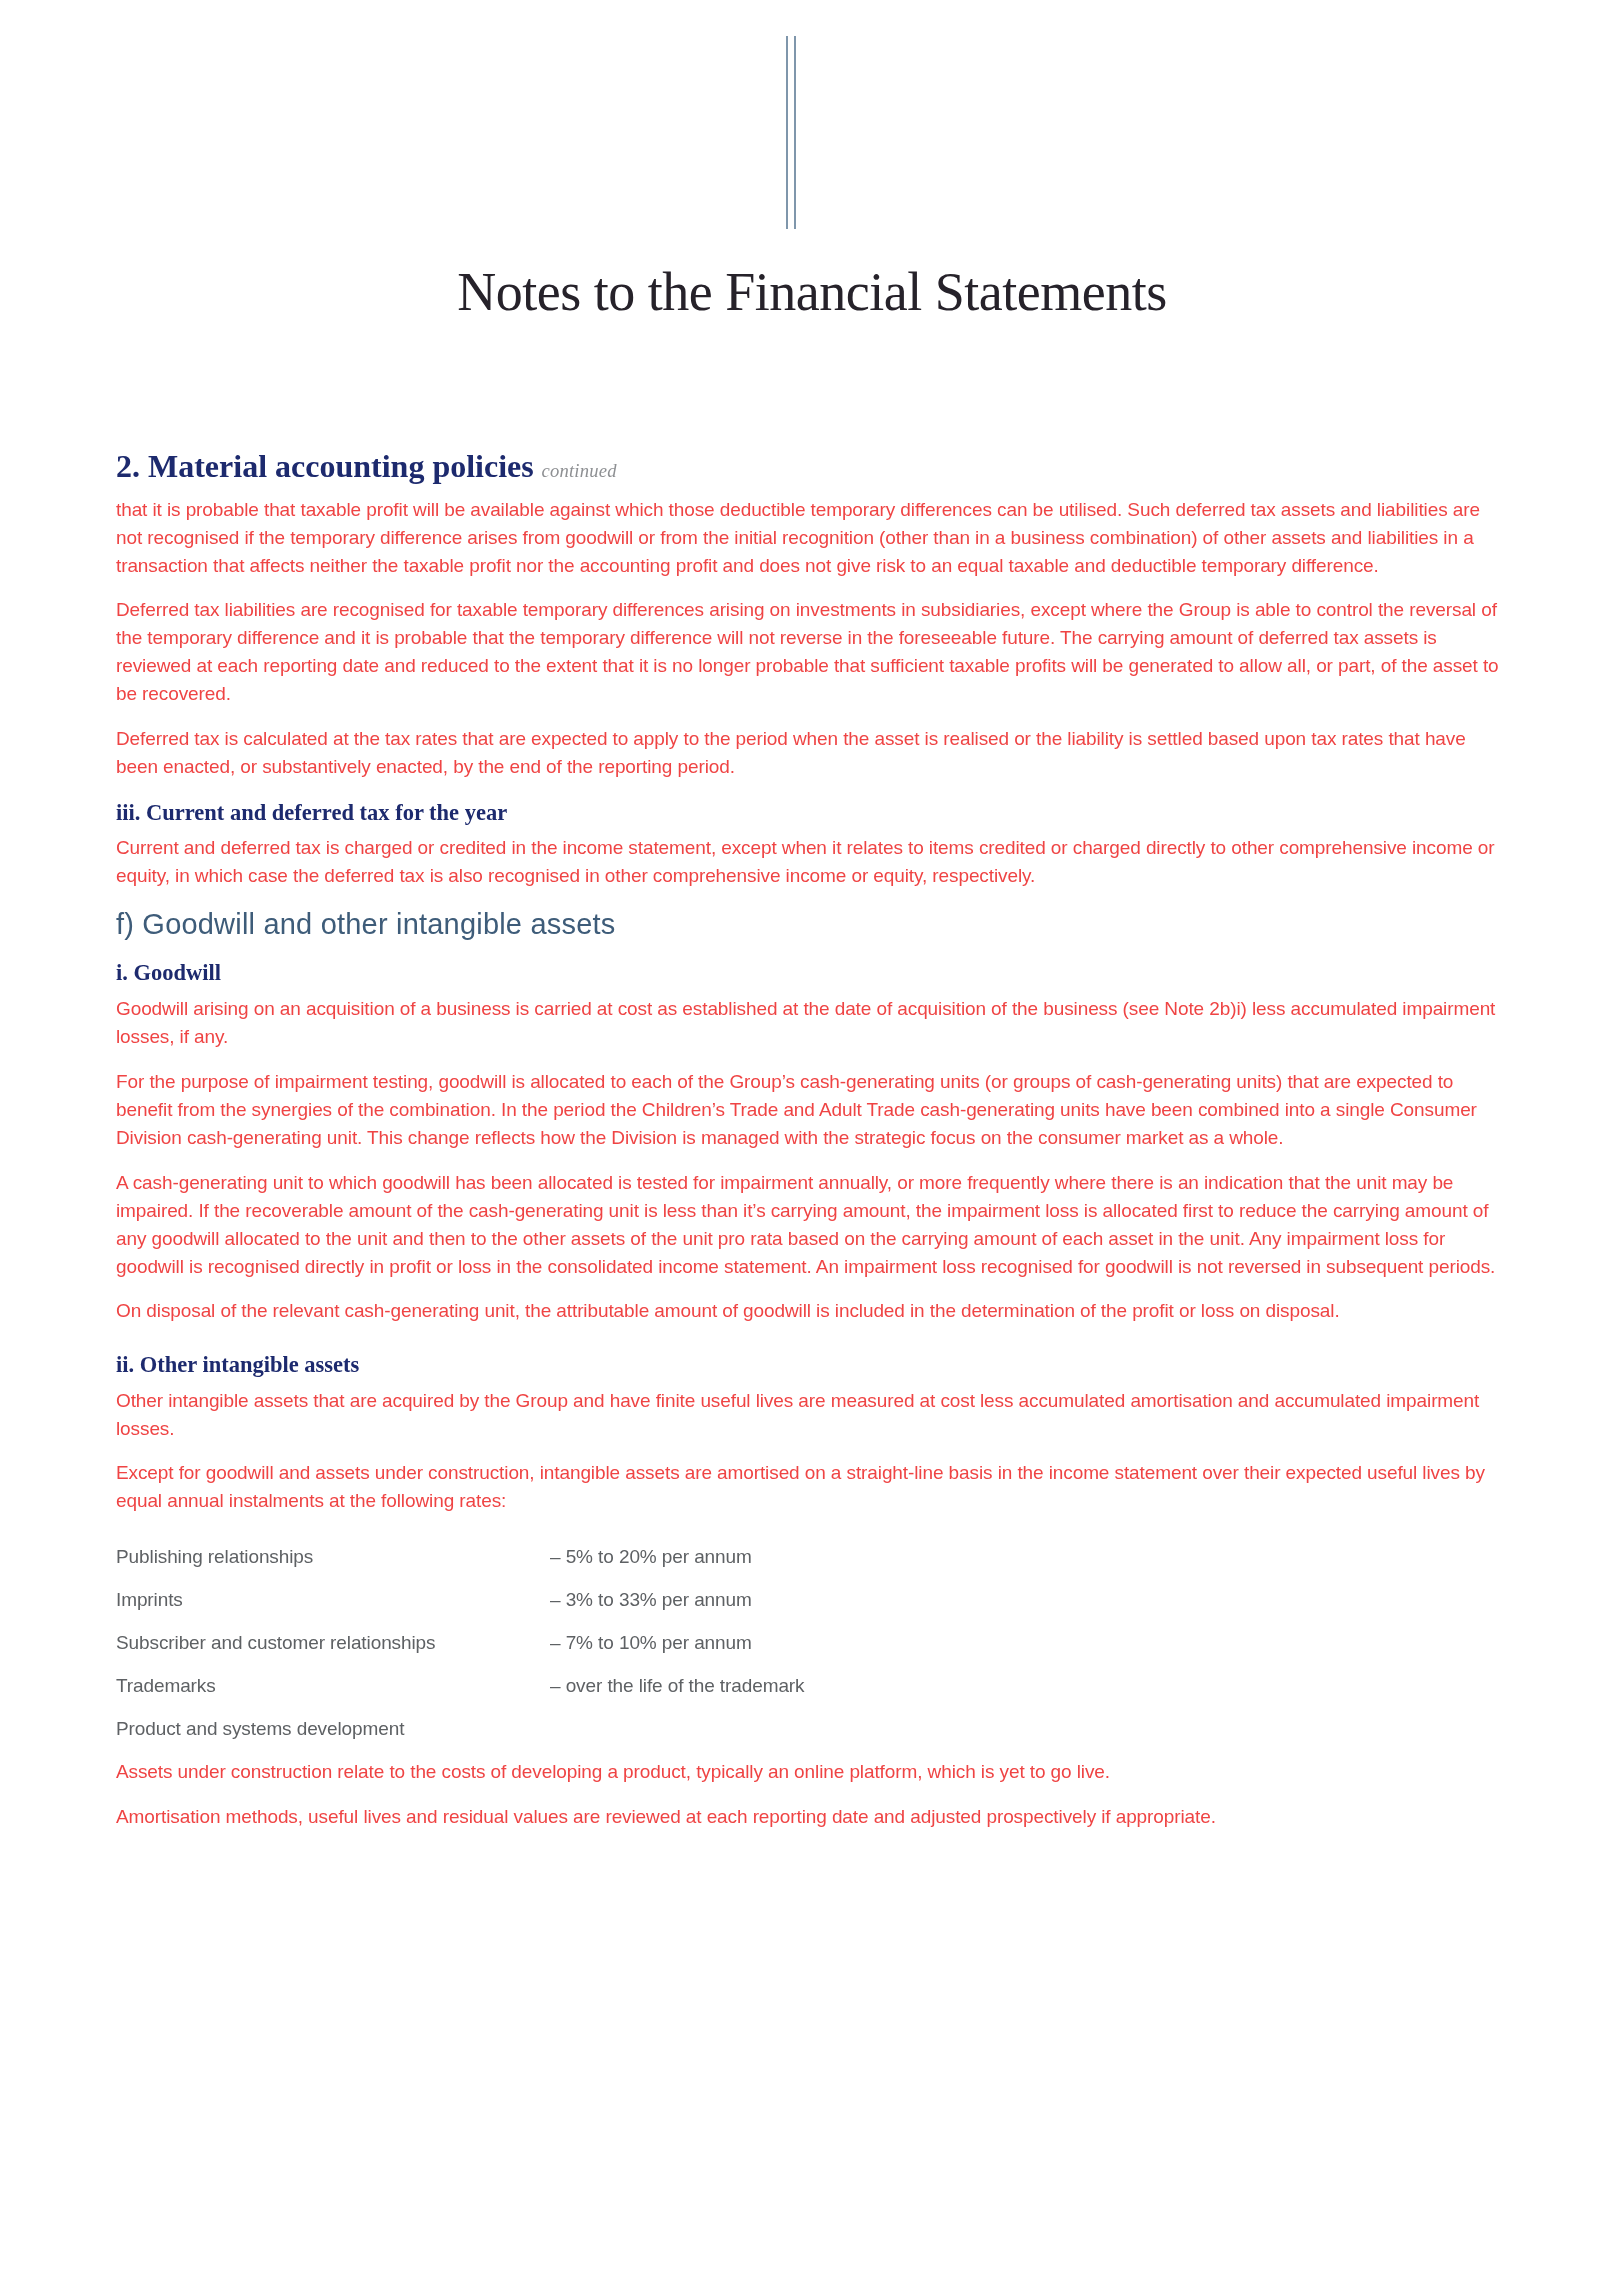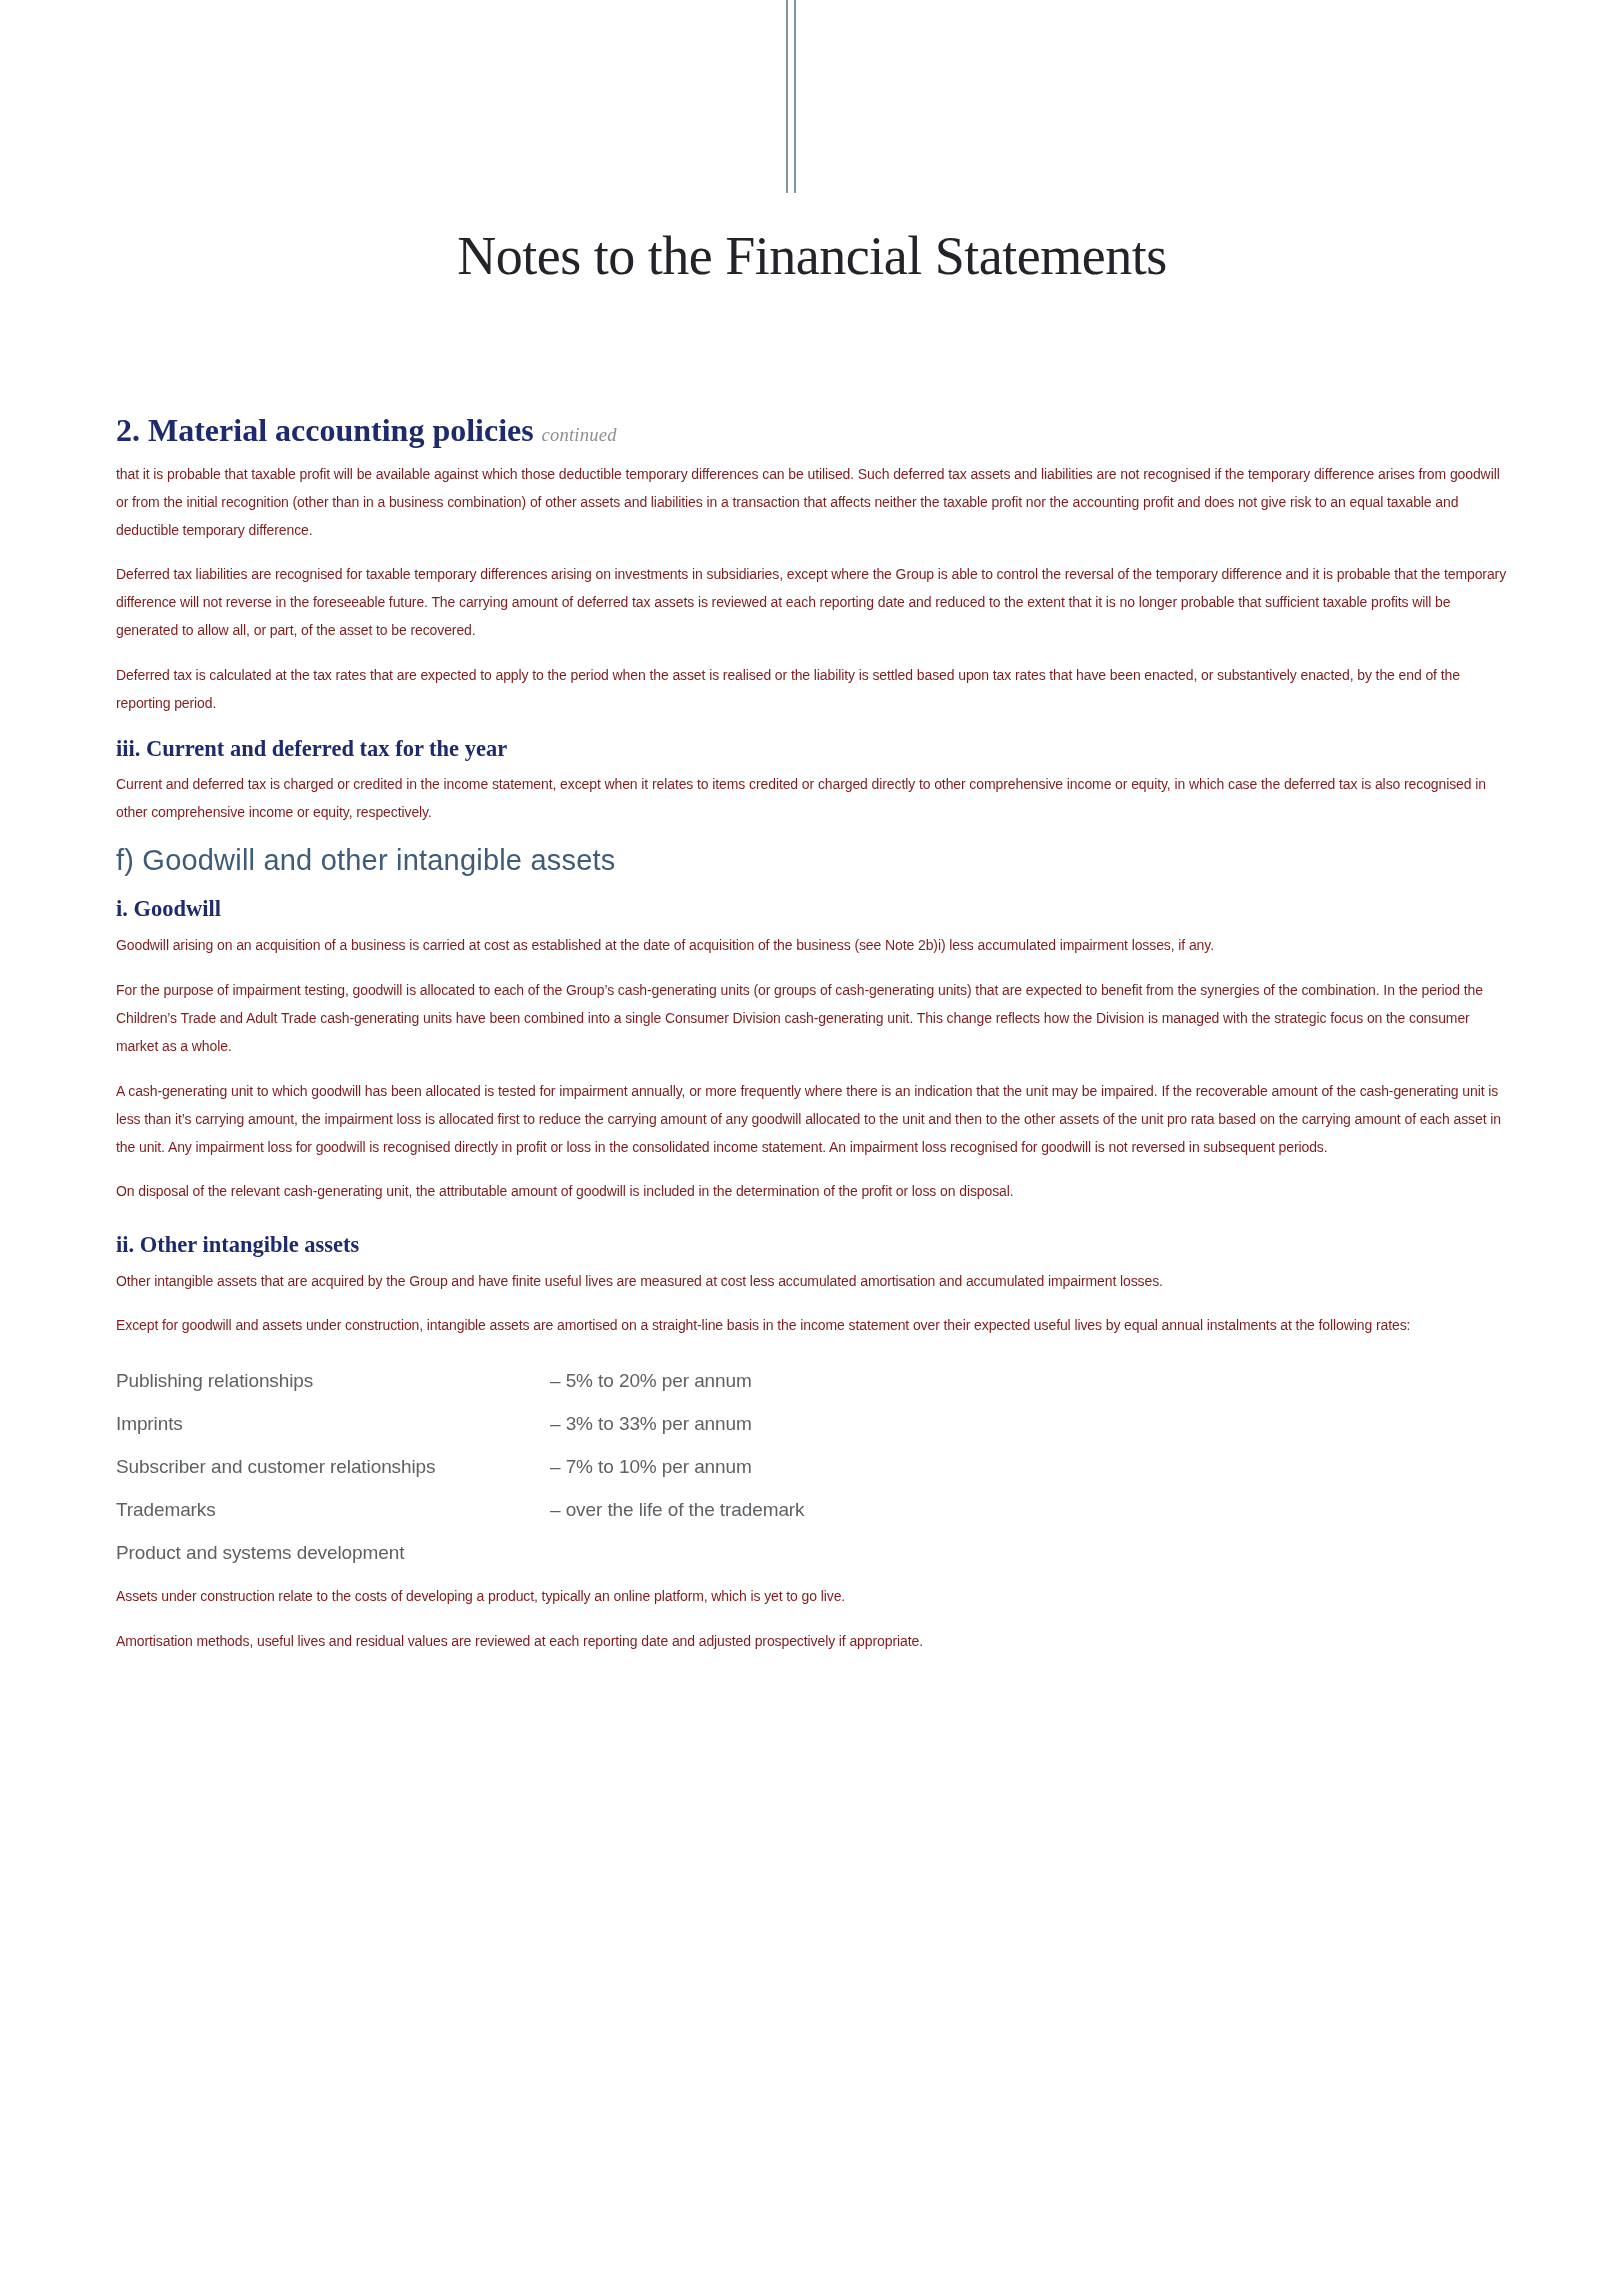--- a/index.html
+++ b/index.html
@@ -3,20 +3,21 @@
 <meta charset="utf-8">
 <style>
   html,body{margin:0;padding:0;background:#ffffff;}
   .page{
     position:relative;
     width:1621px;
     height:2167px;
     background:#ffffff;
     overflow:hidden;
     font-family:"Liberation Sans", sans-serif;
+    margin-top:36px;
   }
   
   .rule-top{position:absolute;top:0;width:2px;height:193px;background:#7f96ab;}
   .rule-top.l{left:786px;}
   .rule-top.r{left:794px;}
   
   .rule-bottom{position:absolute;left:804px;top:2252px;width:1px;height:40px;background:#8c8c8c;}
 
   .content{position:absolute;left:116px;top:0;width:1392px;}
 
@@ -43,23 +44,23 @@
     font-weight:400;
     font-style:italic;
     font-size:18.6px;
     color:#8e9093;
     margin-left:7.8px;
     letter-spacing:0.2px;
     text-align:right;
   }
   p.body{
     margin:0 0 16.7px 0;
-    font-size:14px;
+    font-size:19px;
     line-height:28px;
-    color:#7f1d1d;
+    color:#ef4444;
     letter-spacing:-0.1px;
   }
   .h3{
     margin:17.6px 0 8.8px 0;
     font-family:"Liberation Serif", serif;
     font-weight:700;
     font-size:22.5px;
     color:#1d2a6e;
     line-height:1.2;
   }

